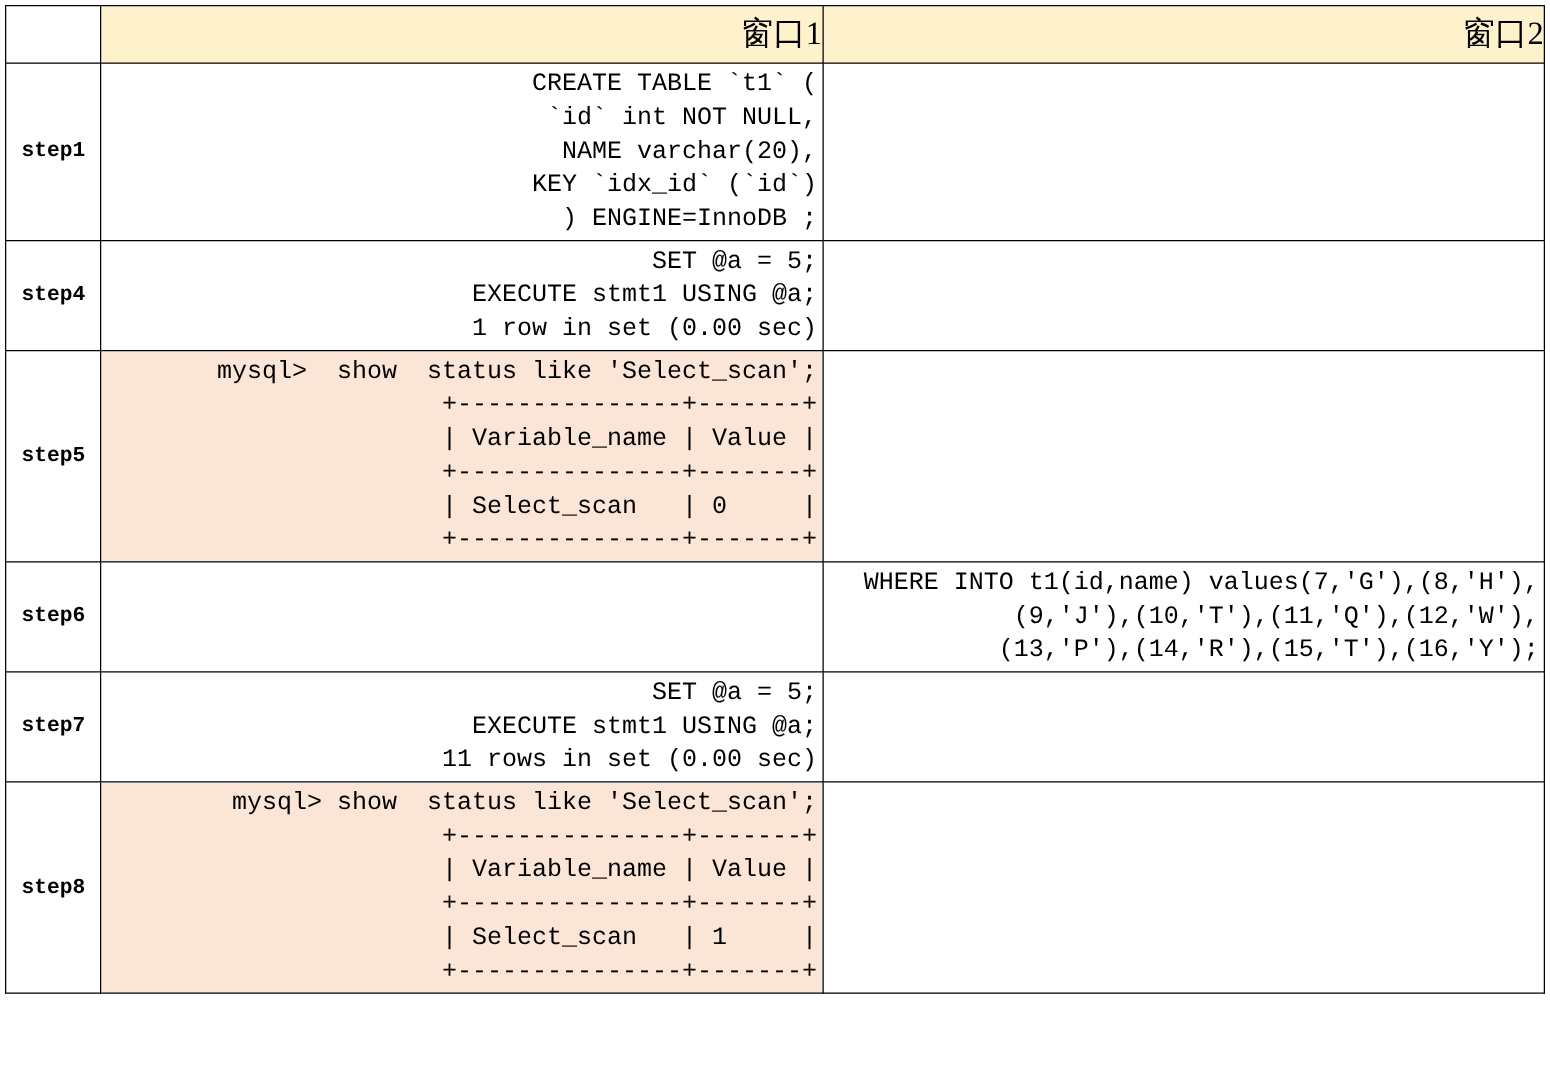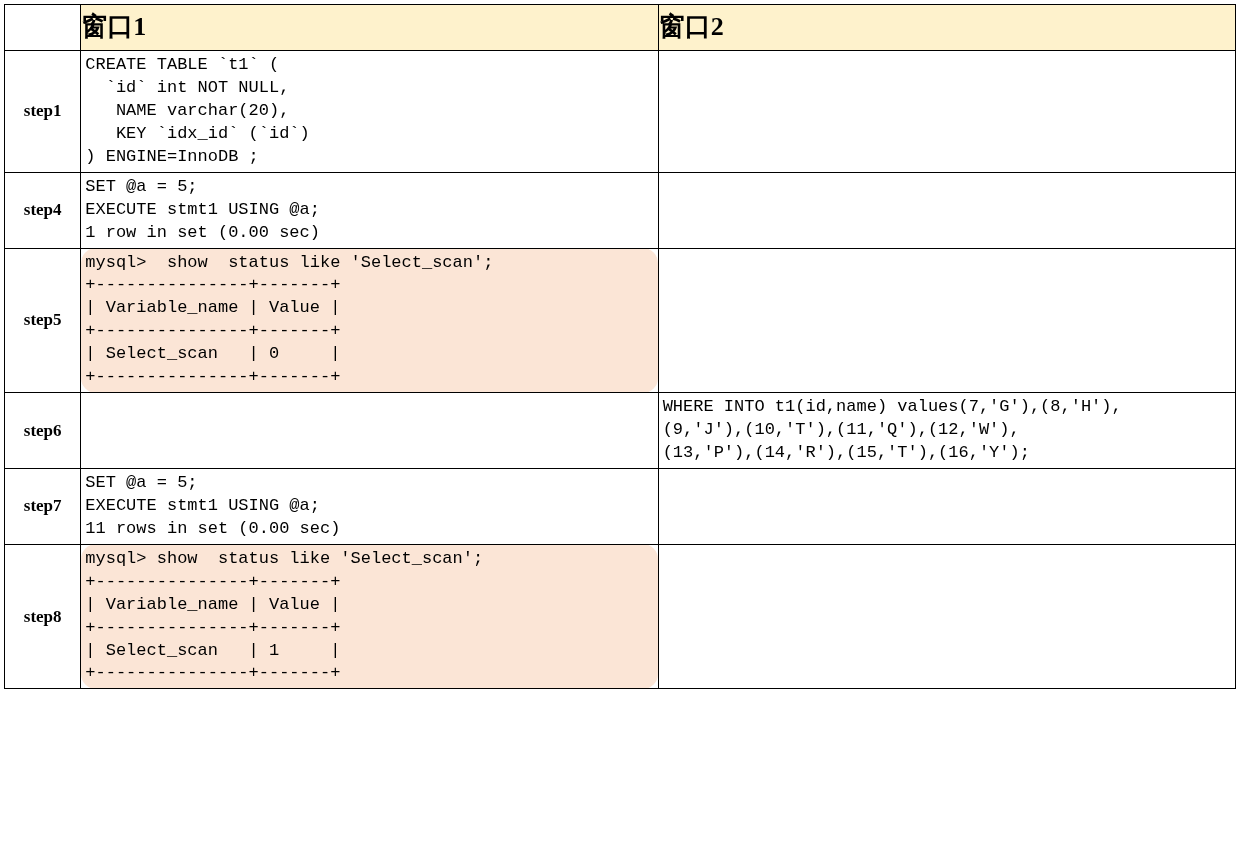--- a/index.html
+++ b/index.html
@@ -17,49 +17,49 @@
     th, td {
       border: 1px solid #000;
       vertical-align: middle;
       padding: 0;
     }
     col.col-step  { width: 6.2%; }
     col.col-win1  { width: 46.9%; }
     col.col-win2  { width: 46.9%; }
     th.header {
       background: #fef2cc;
-      font-weight: bold;
+      font-weight: normal;
       font-size: 26px;
-      text-align: left;
+      text-align: right;
       padding: 4px 0 6px 0;
       font-family: "SimSun", "宋体", serif;
       margin-top: 10px;
     }
     th.blank-header {
       background: #fff;
     }
     td.step-label {
-      font-family: Liberation Serif, serif;
+      font-family: Liberation Mono, monospace;
       font-size: 17px;
       font-weight: bold;
       text-align: center;
       white-space: nowrap;
     }
     td.cell {
       font-family: Consolas, "Courier New", monospace;
-      font-size: 17px;
+      font-size: 20px;
       line-height: 1.35;
       white-space: pre;
       padding: 3px 4px 3px 4px;
       vertical-align: top;
       overflow: hidden;
+      text-align: right;
     }
     td.cell.hl {
       background: #fbe5d6;
-      border-radius: 15px;
     }
   </style>
 </head>
 <body>
 
 <table>
   <colgroup>
     <col class="col-step">
     <col class="col-win1">
     <col class="col-win2">

